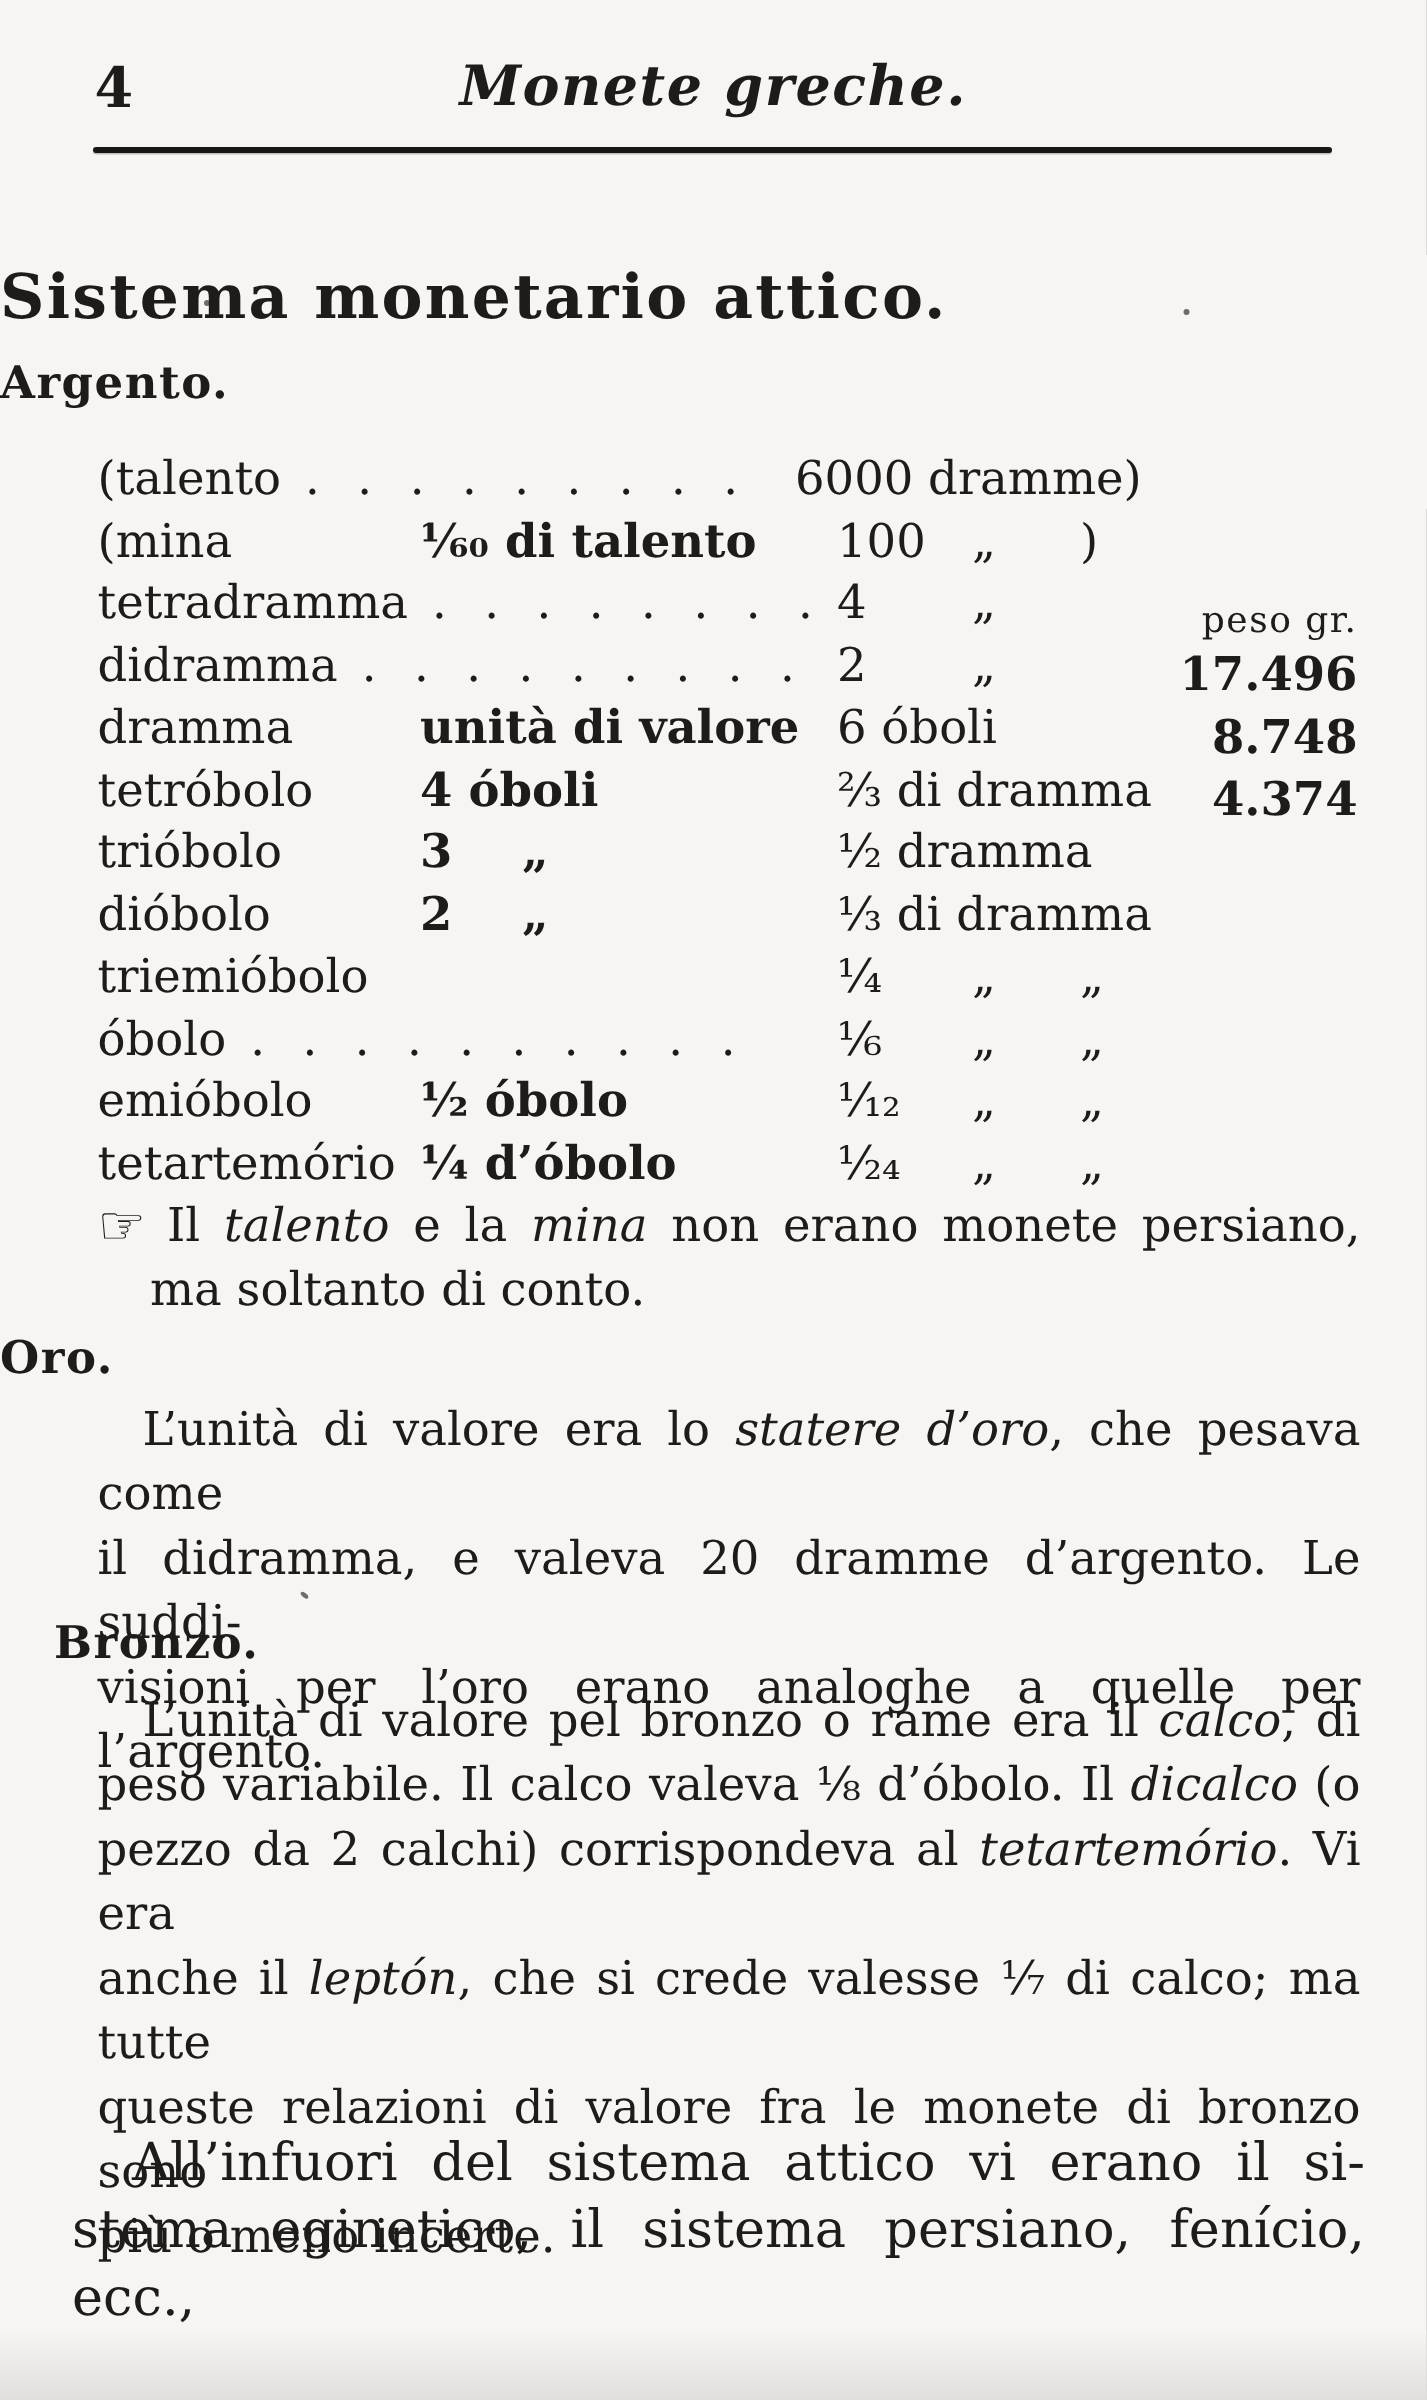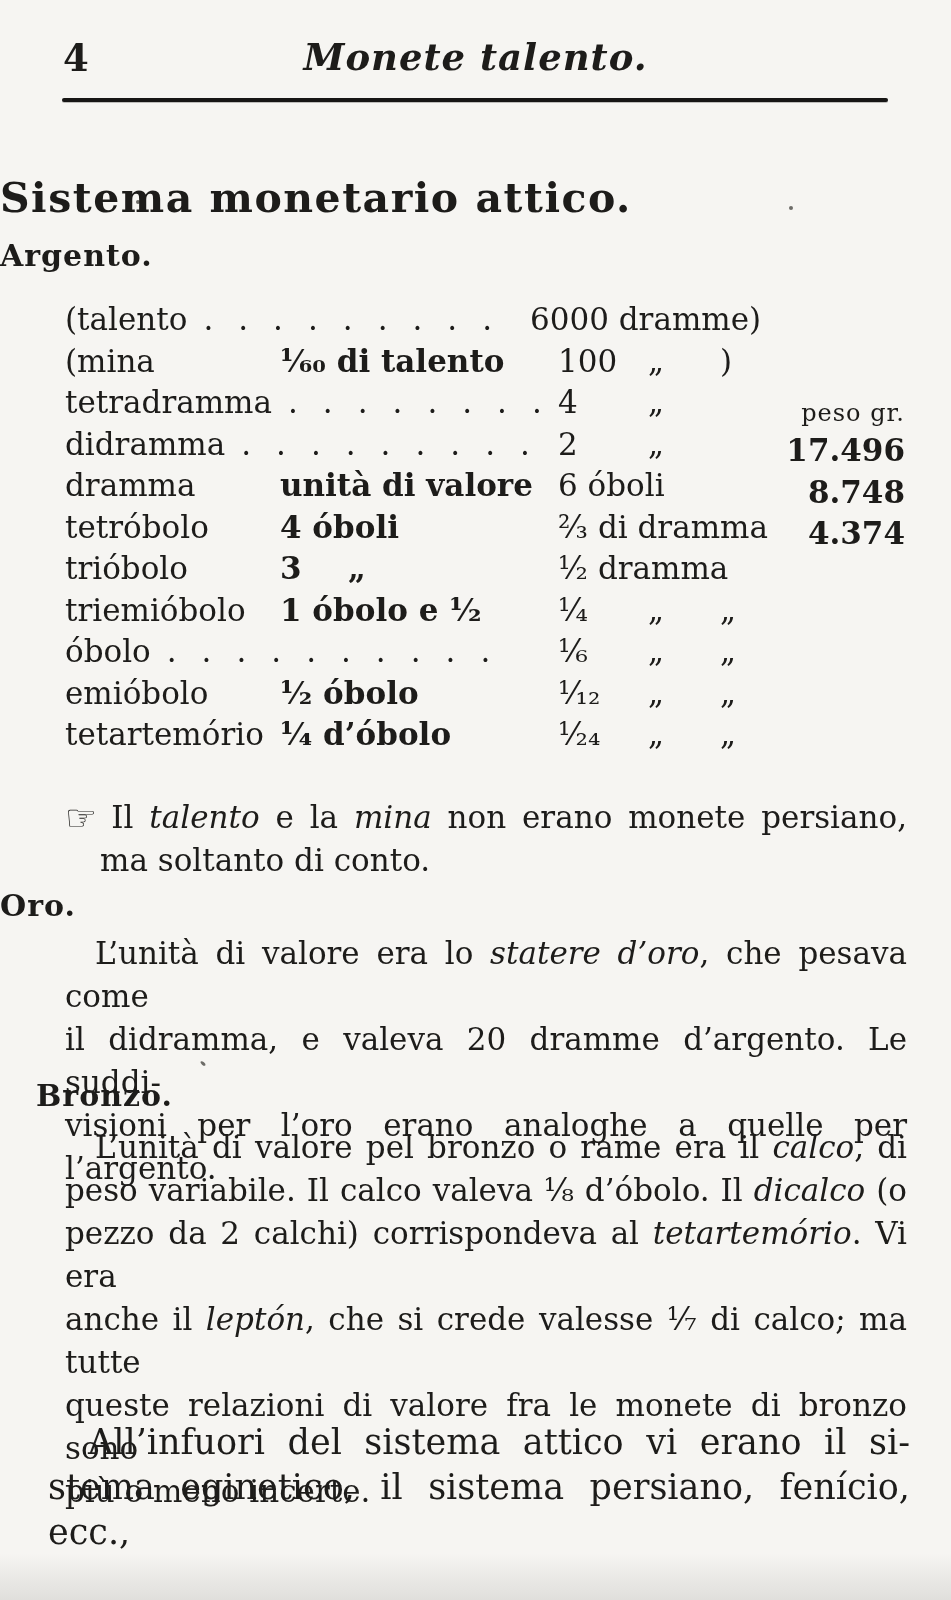--- a/index.html
+++ b/index.html
@@ -82,21 +82,21 @@
   .speck1{left:136px;top:200px;width:4px;height:4px;}
   .speck2{left:789px;top:206px;width:4px;height:4px;}
   .speck3{left:200px;top:1062px;width:6px;height:3px;transform:rotate(40deg);}
 </style>
 </head>
 <body>
 
 <div class="page">
 
   <div class="page-number">4</div>
-  <div class="running-title">Monete talento.</div>
+  <div class="running-title">Monete greche.</div>
   <div class="header-rule"></div>
 
   <div class="speck speck1"></div>
   <div class="speck speck2"></div>
   <div class="speck speck3"></div>
 
   <div class="main-title">Sistema monetario attico.</div>
   <div class="sec-heading h-argento">Argento.</div>
 
   <div class="silver-table">
@@ -141,24 +141,28 @@
       <span class="tc c2">4 óboli</span>
       <span class="tc c3">²⁄₃ di dramma</span>
     </div>
 
     <div class="trow">
       <span class="tc c1"><span>trióbolo</span></span>
       <span class="tc c2">3  „</span>
       <span class="tc c3">¹⁄₂ dramma</span>
     </div>
 
+    <div class="trow">
+      <span class="tc c1"><span>dióbolo</span></span>
+      <span class="tc c2">2  „</span>
+      <span class="tc c3">¹⁄₃ di dramma</span>
+    </div>
 
     <div class="trow">
       <span class="tc c1"><span>triemióbolo</span></span>
-      <span class="tc c2">1 óbolo e ¹⁄₂</span>
       <span class="tc c3">¹⁄₄</span>
       <span class="tc c4">„</span>
       <span class="tc c5">„</span>
     </div>
 
     <div class="trow">
       <span class="tc c1"><span>óbolo</span><span class="dots">..........</span></span>
       <span class="tc c3">¹⁄₆</span>
       <span class="tc c4">„</span>
       <span class="tc c5">„</span>

